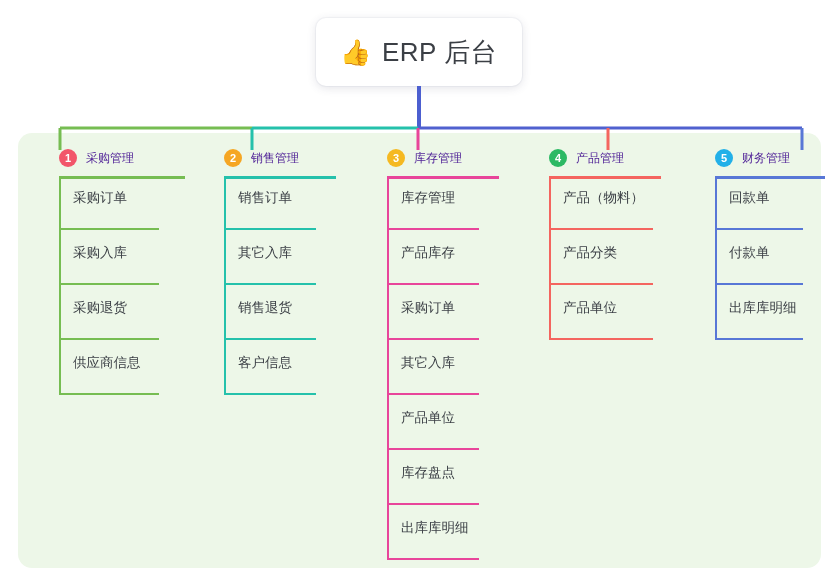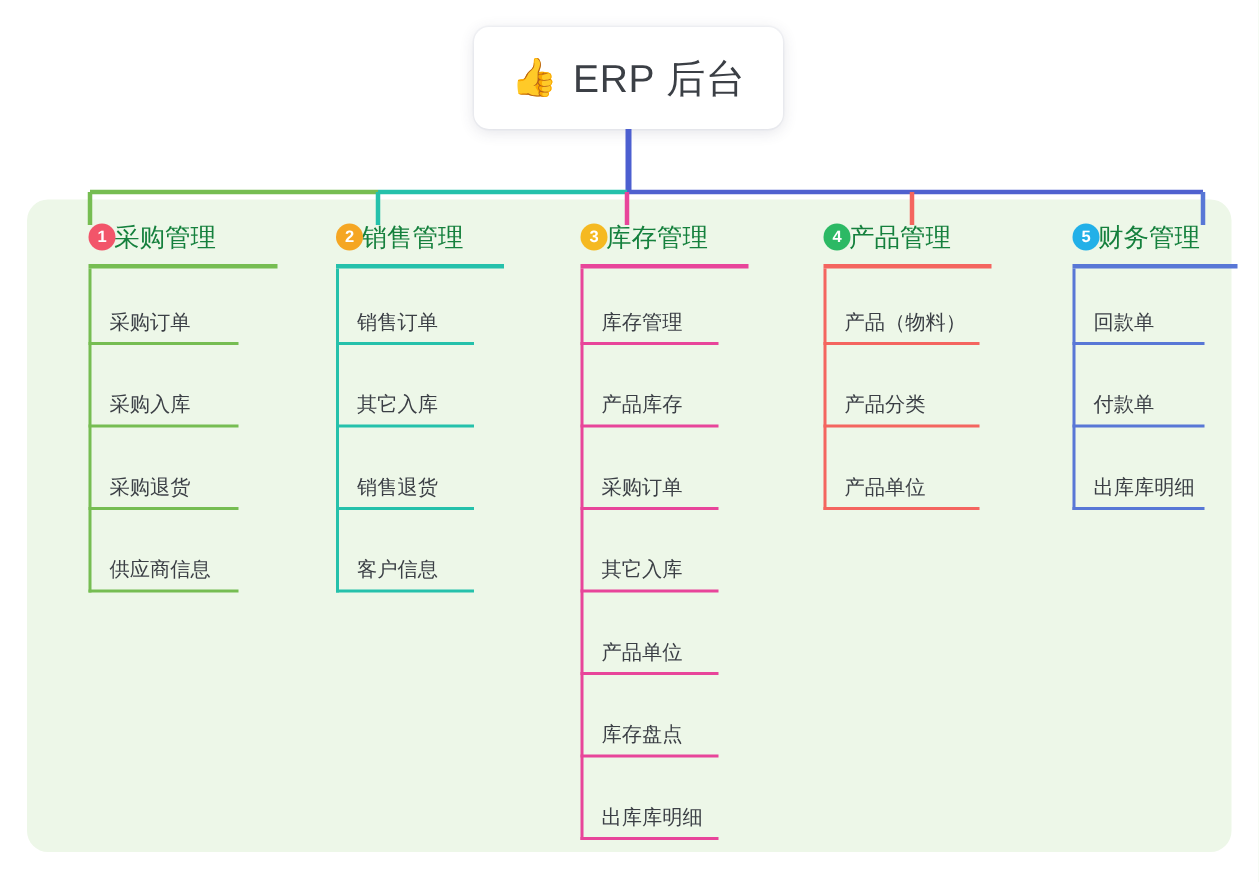--- a/index.html
+++ b/index.html
@@ -87,41 +87,41 @@
     width: 18px;
     height: 18px;
     border-radius: 50%;
     color: #ffffff;
     font-size: 11px;
     line-height: 18px;
     text-align: center;
     font-weight: 700;
   }
   .col-head-label {
-    margin-left: 15px;
-    font-size: 17px;
-    color: #15803d;
+    margin-left: 25px;
+    font-size: 12px;
+    color: #4c1d95;
     white-space: nowrap;
   }
   .col-head-rule {
     position: absolute;
     left: 19px;
     top: 30px;
     height: 3px;
   }
 
   
   .leaf {
     position: absolute;
     height: 0;
   }
   .leaf-label {
     position: absolute;
     left: 33px;
-    bottom: 4px;
+    bottom: 21px;
     font-size: 13.5px;
     color: #3b3f45;
     white-space: nowrap;
   }
   .leaf-rule {
     position: absolute;
     left: 19px;
     top: 0;
     height: 2px;
   }

